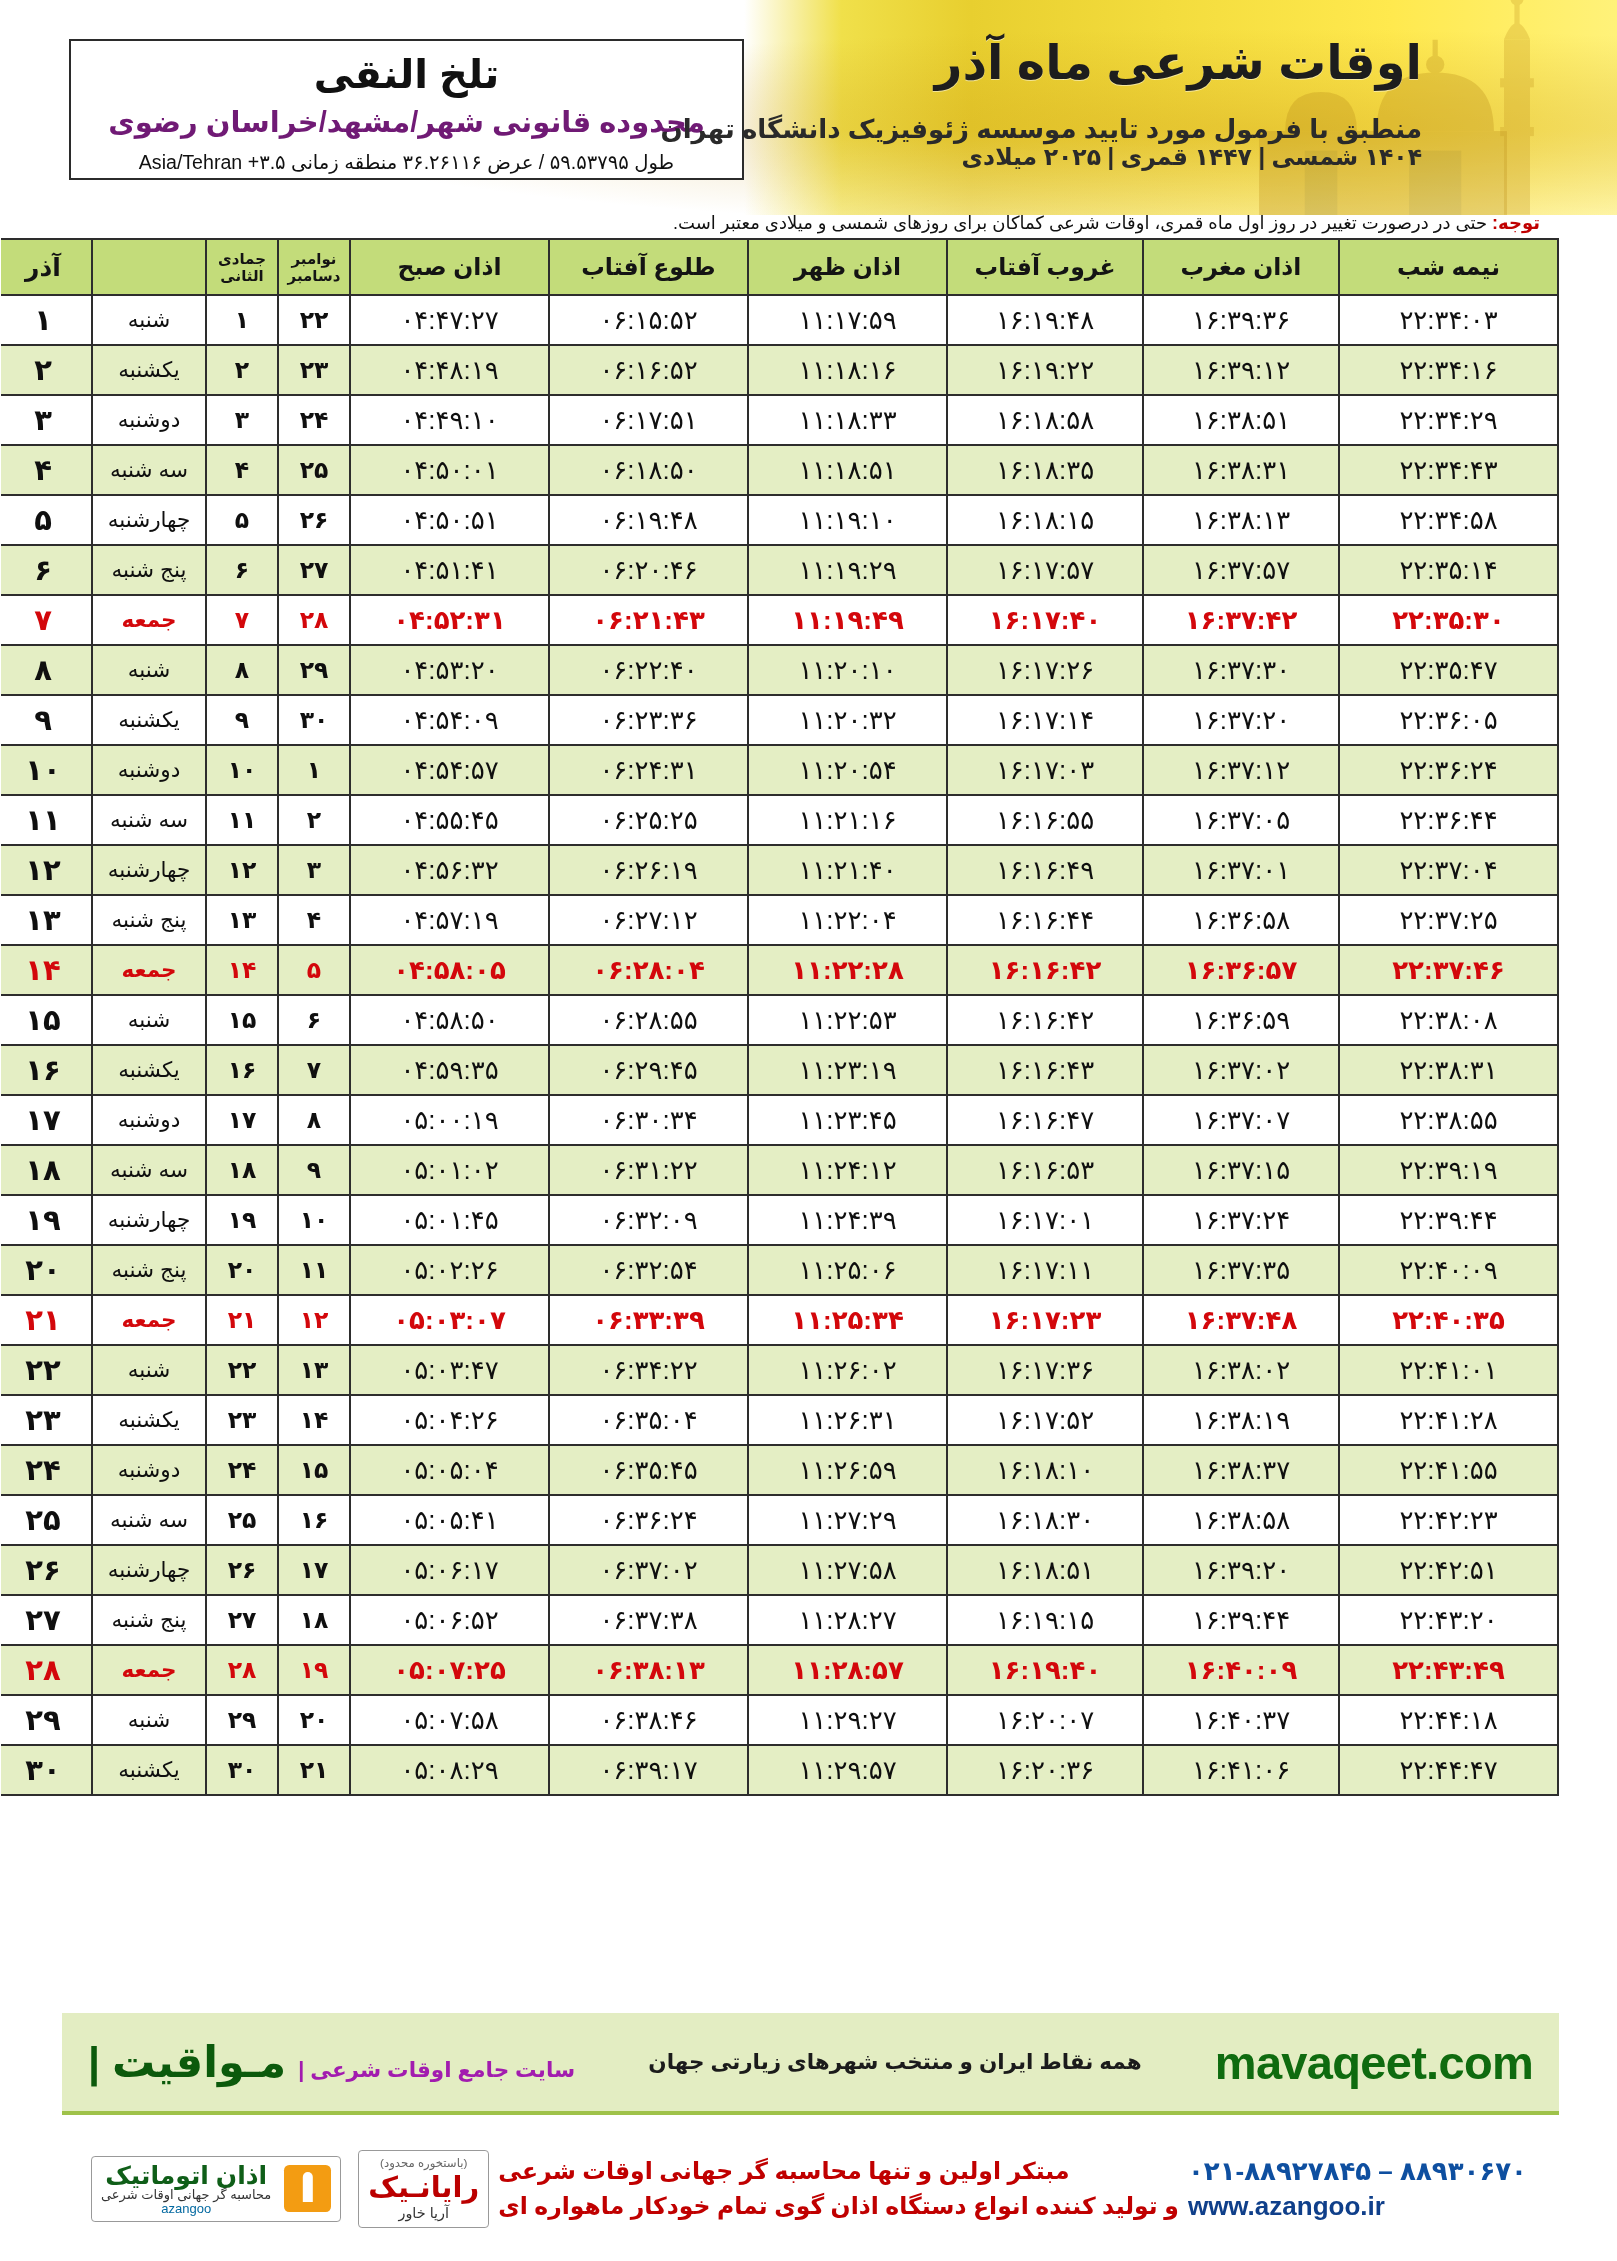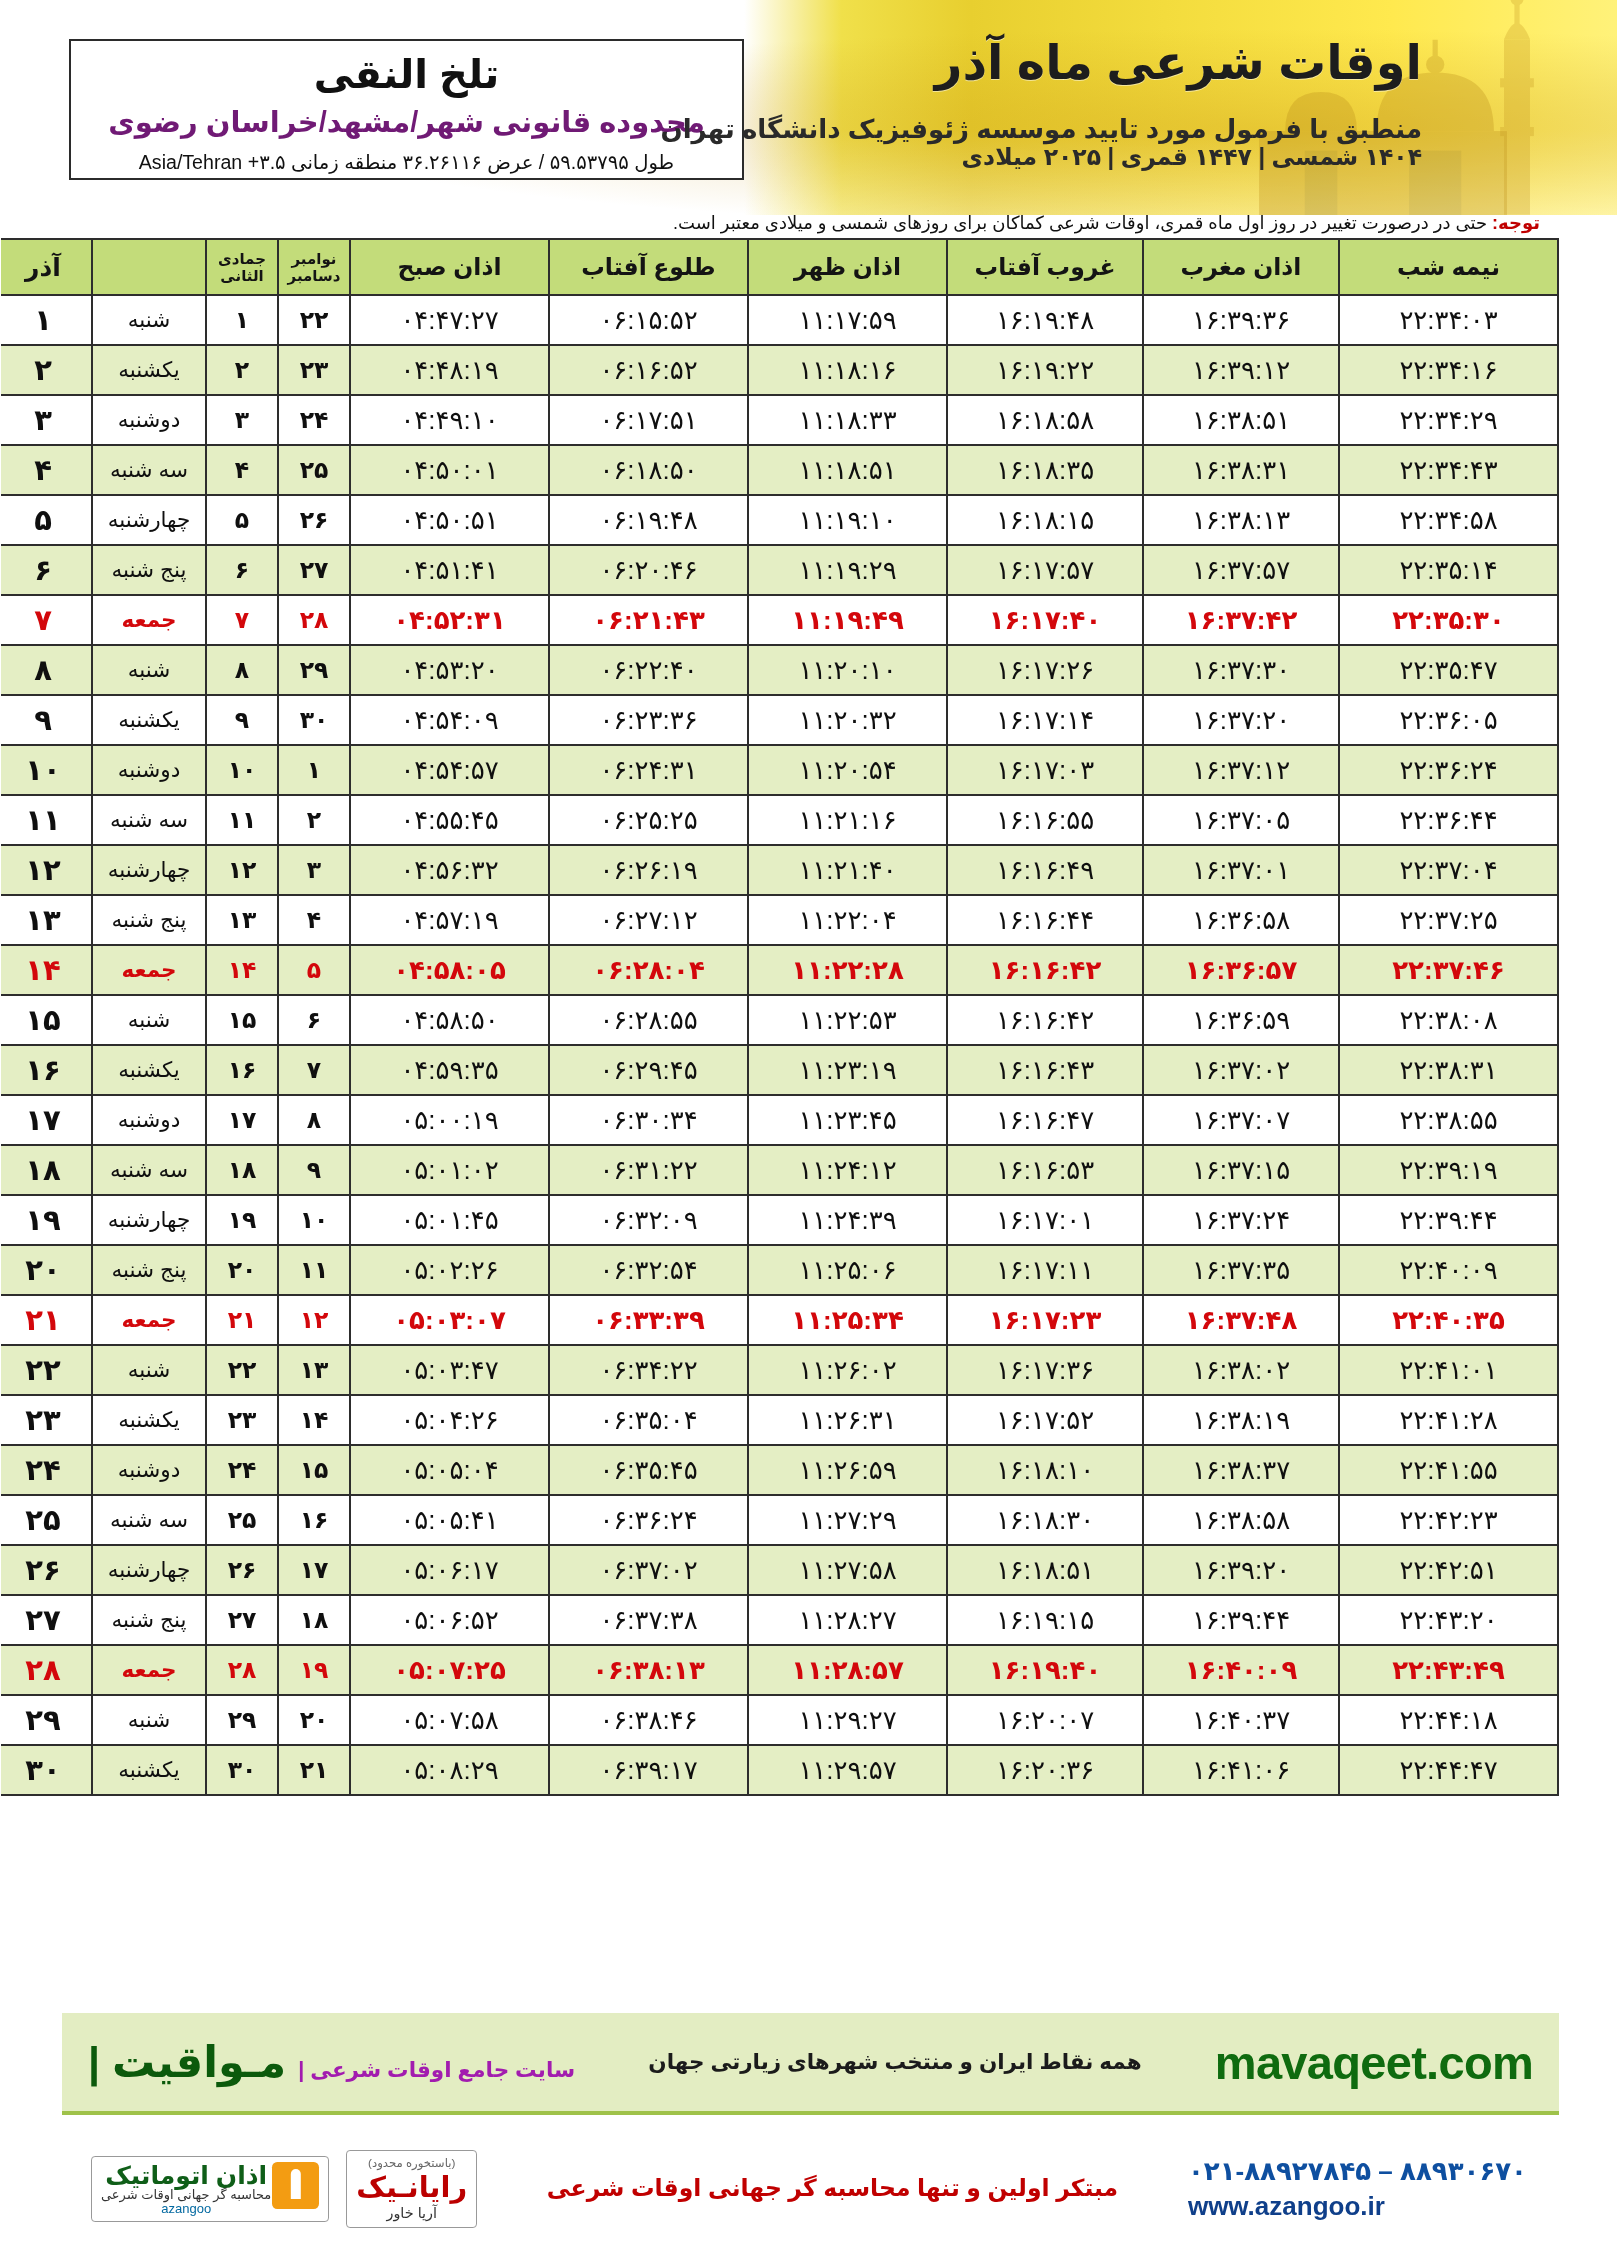--- a/index.html
+++ b/index.html
@@ -164,21 +164,21 @@
   .f-phone .site { color:#0f3f8a; }
   .f-slogan { font-size: 23.5px; color:#c00000; font-weight: bold; text-align:left; line-height:1.5; direction: rtl; }
   .f-logos { display:flex; align-items:center; gap: 17px; }
   .logo-box {
     border: 1.3px solid #999; padding: 5.2px 9px; border-radius: 3.9px;
     font-size: 17px; color:#222; text-align:center; line-height:1.2;
     background:#fff;
   }
   .logo-rayaneh { font-size: 29px; font-weight:bold; color:#b00; }
   .logo-azan {
-    display:flex; align-items:flex-start; gap:1px;
+    display:flex; align-items:center; gap:13px;
   }
   .azan-ic {
     width: 47px; height: 47px; background:#f39c12; border-radius: 5.2px;
     position:relative;
   }
   .azan-ic:after {
     content:""; position:absolute; left:50%; top:6.5px; transform:translateX(-50%);
     width: 10.4px; height: 30px; background:#fff; border-radius: 5.2px 5.2px 0 0;
   }
   .azan-text { font-size: 25px; font-weight:bold; color:#0f5e18; line-height:1.05; }
@@ -641,20 +641,21 @@
   <div class="f-rule"></div>
 
   <div class="f-bottom">
     <div class="f-phone">
       <div>۰۲۱-۸۸۹۲۷۸۴۵ – ۸۸۹۳۰۶۷۰</div>
       <div class="site">www.azangoo.ir</div>
     </div>
 
     <div class="f-slogan">
       <div>مبتكر اولین و تنها محاسبه گر جهانی اوقات شرعی</div>
+      <div>و تولید کننده انواع دستگاه اذان گوی تمام خودکار ماهواره ای</div>
     </div>
 
     <div class="f-logos">
       <div class="logo-box">
         <div style="font-size:11.7px;color:#666;">(باستخوره محدود)</div>
         <div class="logo-rayaneh">رایانـیک</div>
         <div style="font-size:14.4px;color:#333;">آریا خاور</div>
       </div>
       <div class="logo-box logo-azan">
         <div class="azan-ic"></div>

